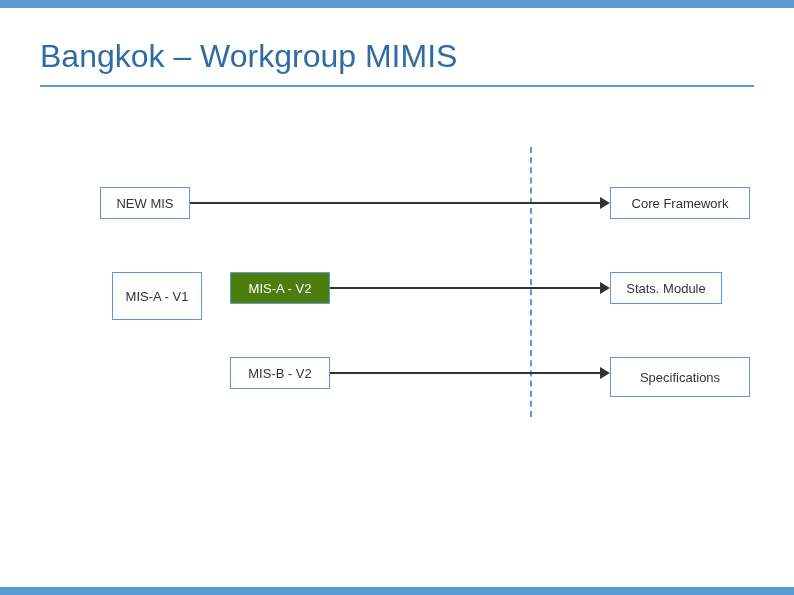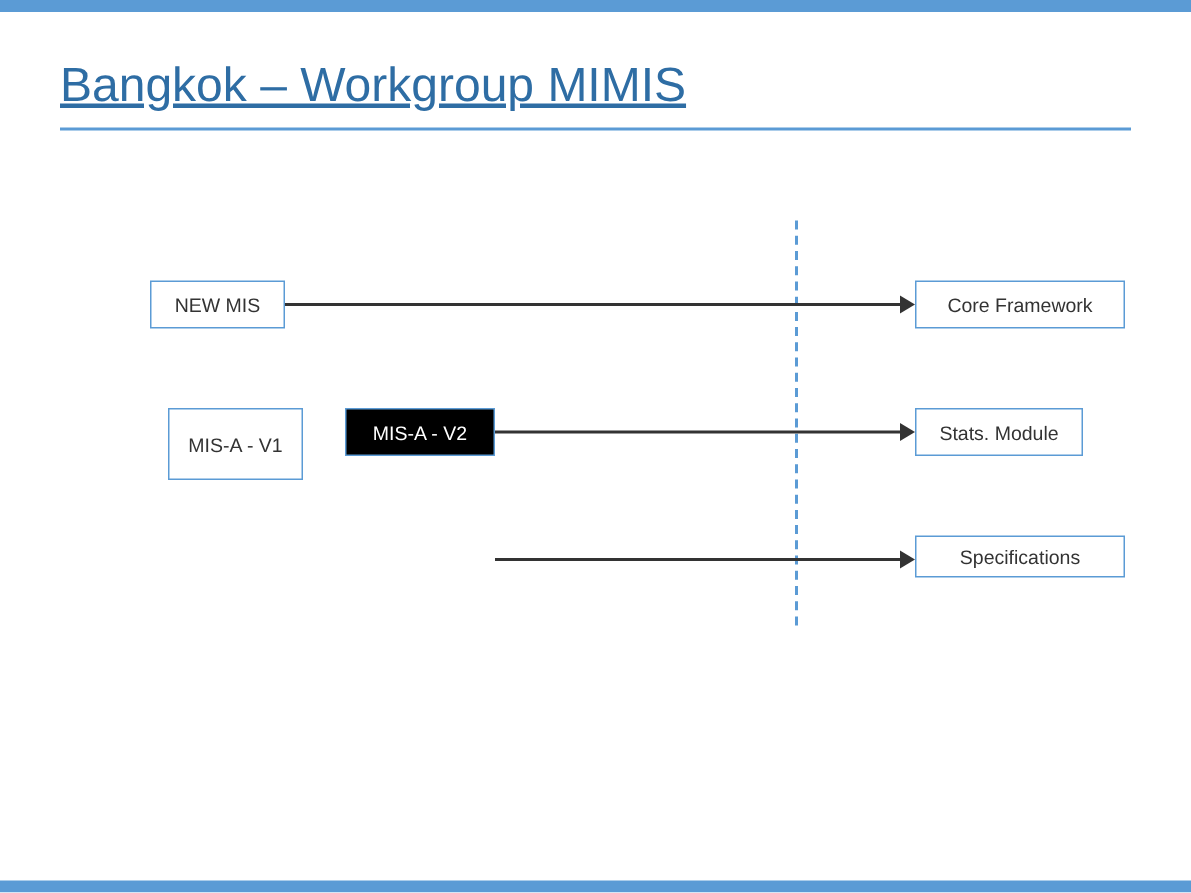--- a/index.html
+++ b/index.html
@@ -30,21 +30,20 @@
 
     .content {
       padding: 30px 40px 20px 40px;
     }
 
     .page-title {
       font-size: 32px;
       font-weight: 300;
       color: #2e6da4;
       margin-bottom: 10px;
-      text-decoration: underline;
     }
 
     .divider {
       border: none;
       border-top: 2px solid #5b9bd5;
       margin-bottom: 40px;
     }
 
     .diagram {
       position: relative;
@@ -60,21 +59,21 @@
       font-size: 13px;
       color: #333;
       background: #ffffff;
       white-space: nowrap;
       display: flex;
       align-items: center;
       justify-content: center;
     }
 
     .box-filled {
-      background: #000000;
+      background: #4d7c0f;
       color: #ffffff;
     }
 
     
     .arrow-line {
       position: absolute;
       height: 2px;
       background: #333;
     }
 
@@ -113,19 +112,20 @@
   <div class="dashed-line" style="left: 490px; top: 20px; height: 270px;"></div>
       <div class="box" style="left: 570px; top: 60px; width: 140px; height: 32px;">Core Framework</div>
       <div class="box" style="left: 60px; top: 60px; width: 90px; height: 32px;">NEW MIS</div>
       <div class="arrow-line" style="left: 150px; top: 75px; width: 410px;"></div>
       <div class="arrow-head" style="left: 560px; top: 70px;"></div>
       <div class="box" style="left: 72px; top: 145px; width: 90px; height: 48px;">MIS-A - V1</div>
       <div class="box box-filled" style="left: 190px; top: 145px; width: 100px; height: 32px;">MIS-A - V2</div>
       <div class="box" style="left: 570px; top: 145px; width: 112px; height: 32px;">Stats. Module</div>
       <div class="arrow-line" style="left: 290px; top: 160px; width: 270px;"></div>
       <div class="arrow-head" style="left: 560px; top: 155px;"></div>
-      <div class="box" style="left: 570px; top: 230px; width: 140px; height: 28px;">Specifications</div>
+      <div class="box" style="left: 190px; top: 230px; width: 100px; height: 32px;">MIS-B - V2</div>
+      <div class="box" style="left: 570px; top: 230px; width: 140px; height: 40px;">Specifications</div>
       <div class="arrow-line" style="left: 290px; top: 245px; width: 270px;"></div>
       <div class="arrow-head" style="left: 560px; top: 240px;"></div>
     </div>
 </div>
 
 <div class="bottom-bar"></div>
 
 </body></html>

